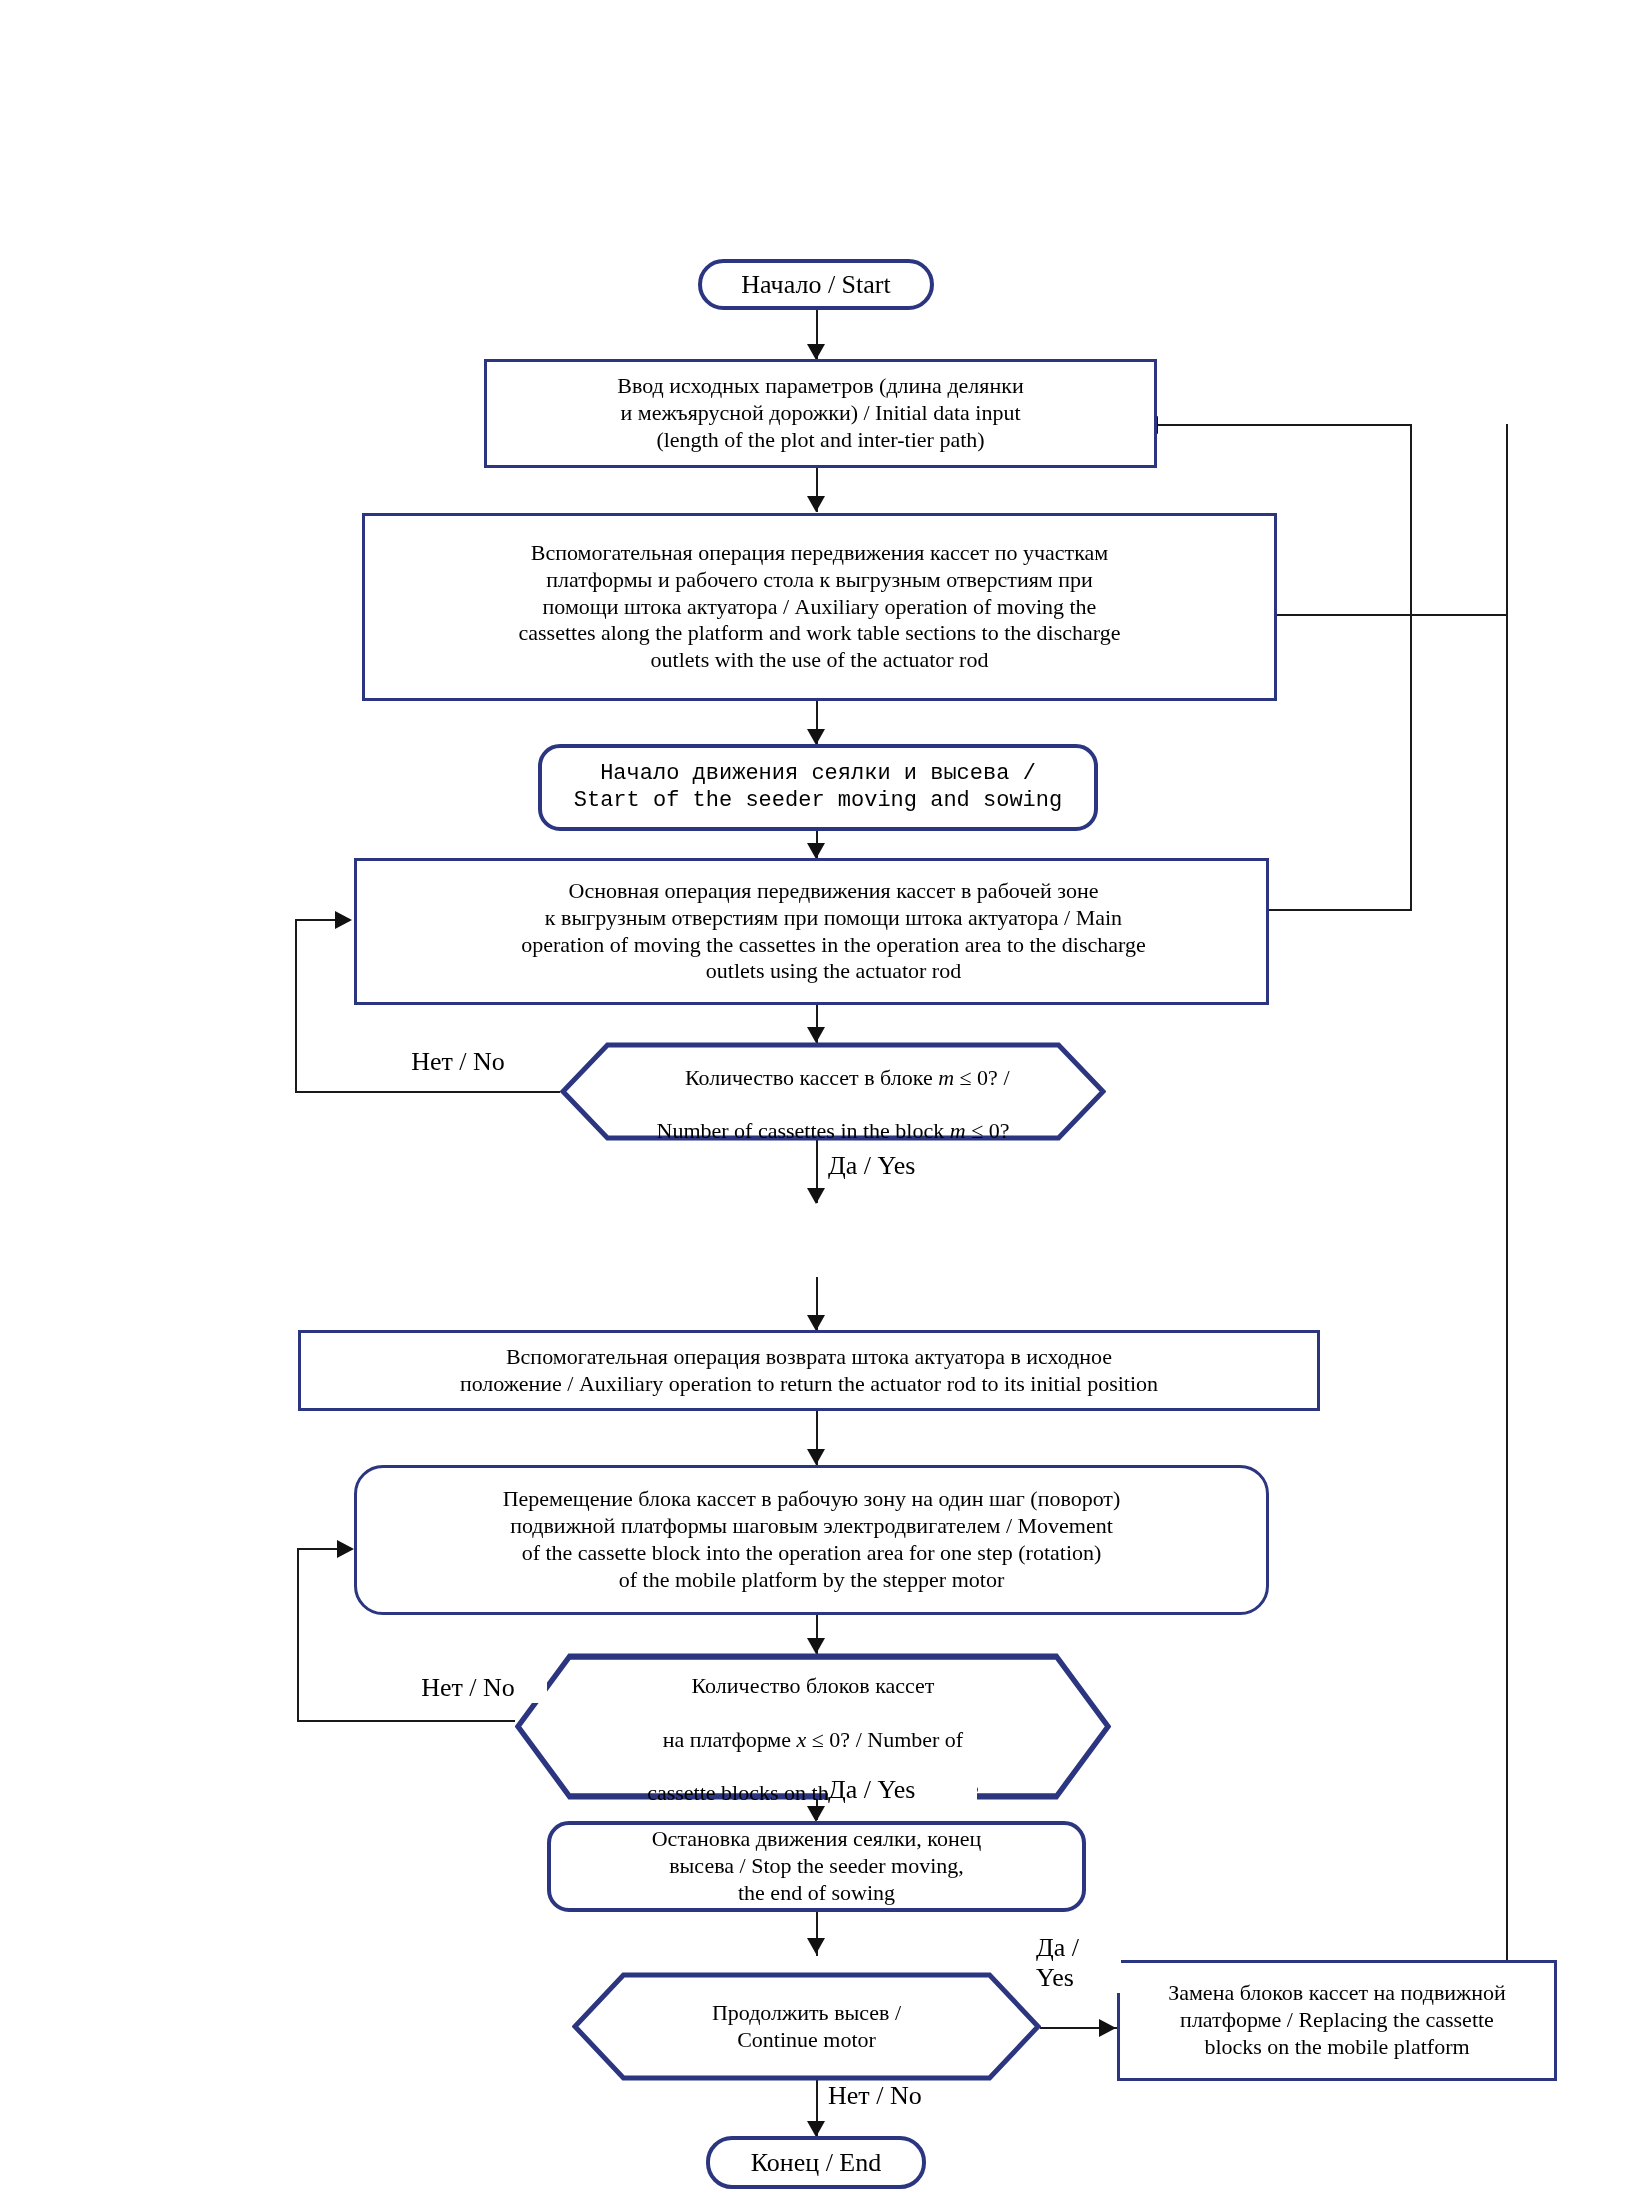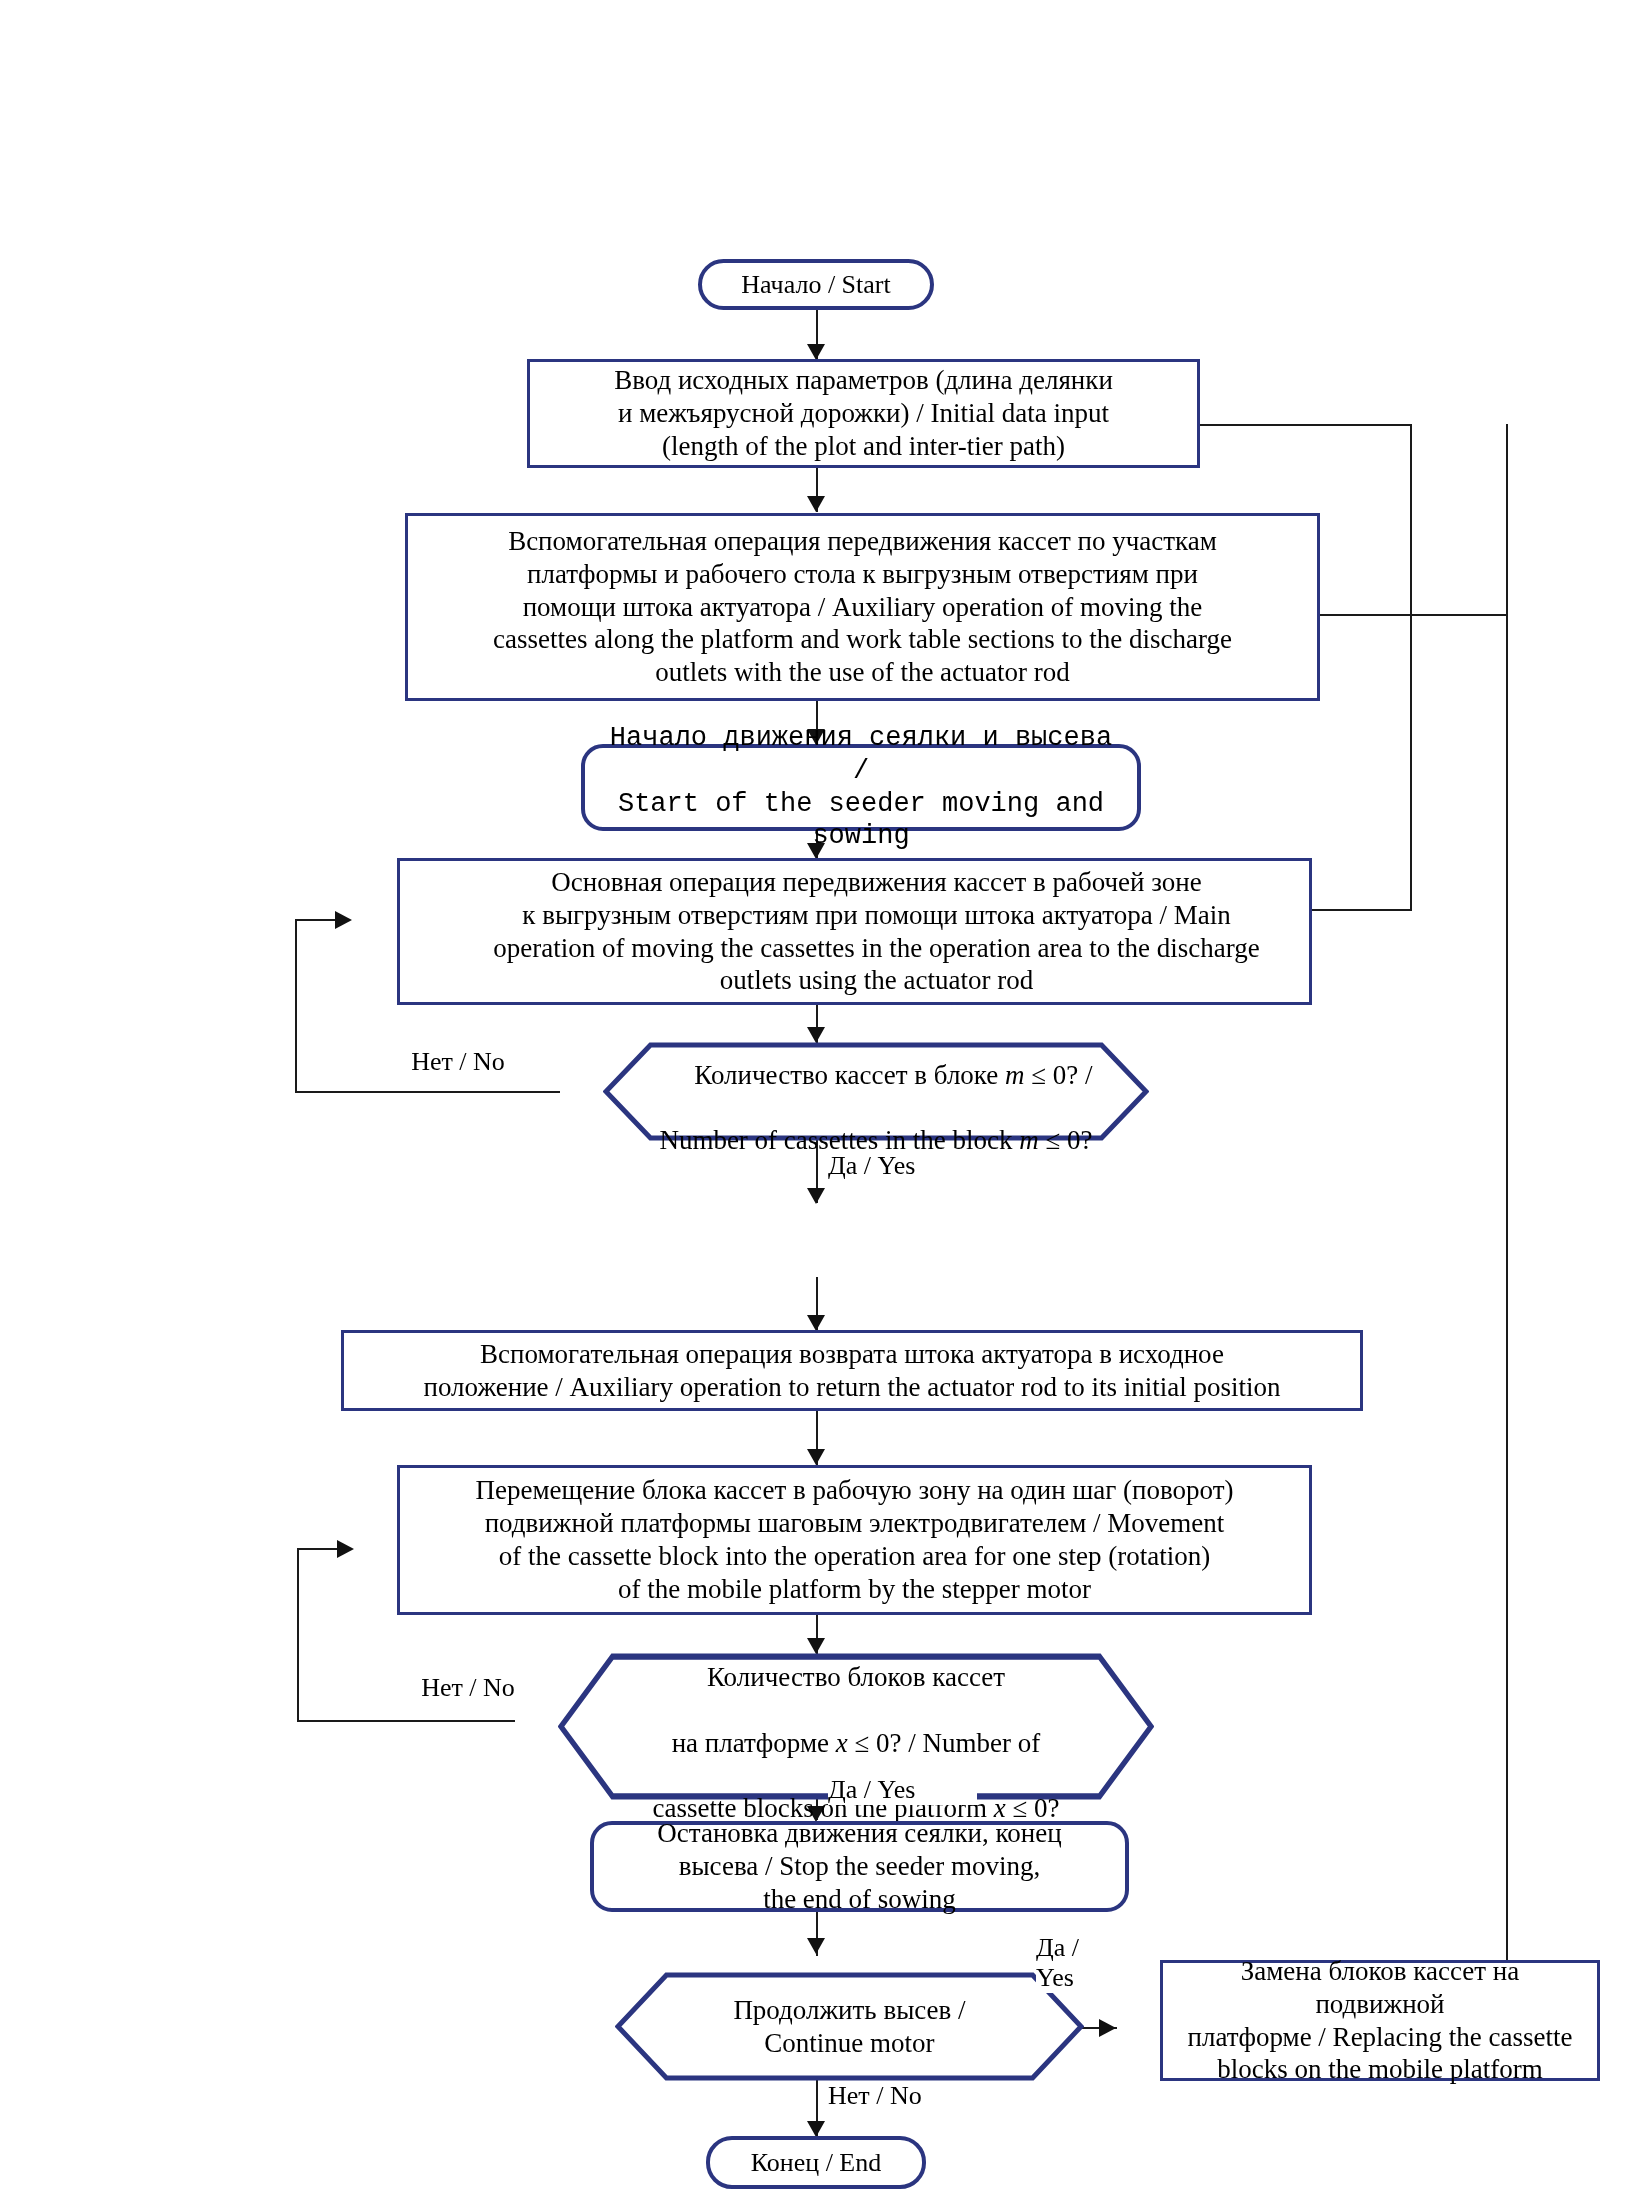--- a/index.html
+++ b/index.html
@@ -71,21 +71,21 @@
   .elabel{
     position:absolute;
     z-index:4;
     background:#ffffff;
     color:#000;
     white-space:pre-line;
     line-height:1.15;
     text-align:center;
   }
   .it{font-style:italic;}
-  .f25{font-size:27px;margin-left:43px;}
+  .f25{font-size:22px;}
   .f26{font-size:26px;}
 </style>
 </head>
 <body>
 
 <div id="page">
 
   <div class="ln lnv" style="left:816px;top:310px;height:50px;"></div>
   <div class="arrow arr-down" style="left:807px;top:344px;"></div>
 
@@ -186,21 +186,21 @@
       <span>Number of cassettes in the block </span><span class="it">m</span><span> ≤ 0?</span>
     </span>
   </div>
 
 
   <div class="node rect f25" style="left:298px;top:1330px;width:1022px;height:81px;">
     <span class="txt">Вспомогательная операция возврата штока актуатора в исходное
 положение / Auxiliary operation to return the actuator rod to its initial position</span>
   </div>
 
-  <div class="node rect f25" style="left:354px;top:1465px;width:915px;height:150px;">
+  <div class="node rect f25" style="left:354px;top:1465px;width:915px;height:150px;border-radius:29px;">
     <span class="txt">Перемещение блока кассет в рабочую зону на один шаг (поворот)
 подвижной платформы шаговым электродвигателем / Movement
 of the cassette block into the operation area for one step (rotation)
 of the mobile platform by the stepper motor</span>
   </div>
 
   <div class="node hex f25" style="left:515px;top:1653px;width:596px;height:147px;">
     <svg viewBox="0 0 602 118" preserveAspectRatio="none">
       <polygon points="55,3 547,3 599,59 547,115 55,115 3,59" fill="#ffffff" stroke="#2b3580" stroke-width="5"></polygon>
     </svg>

